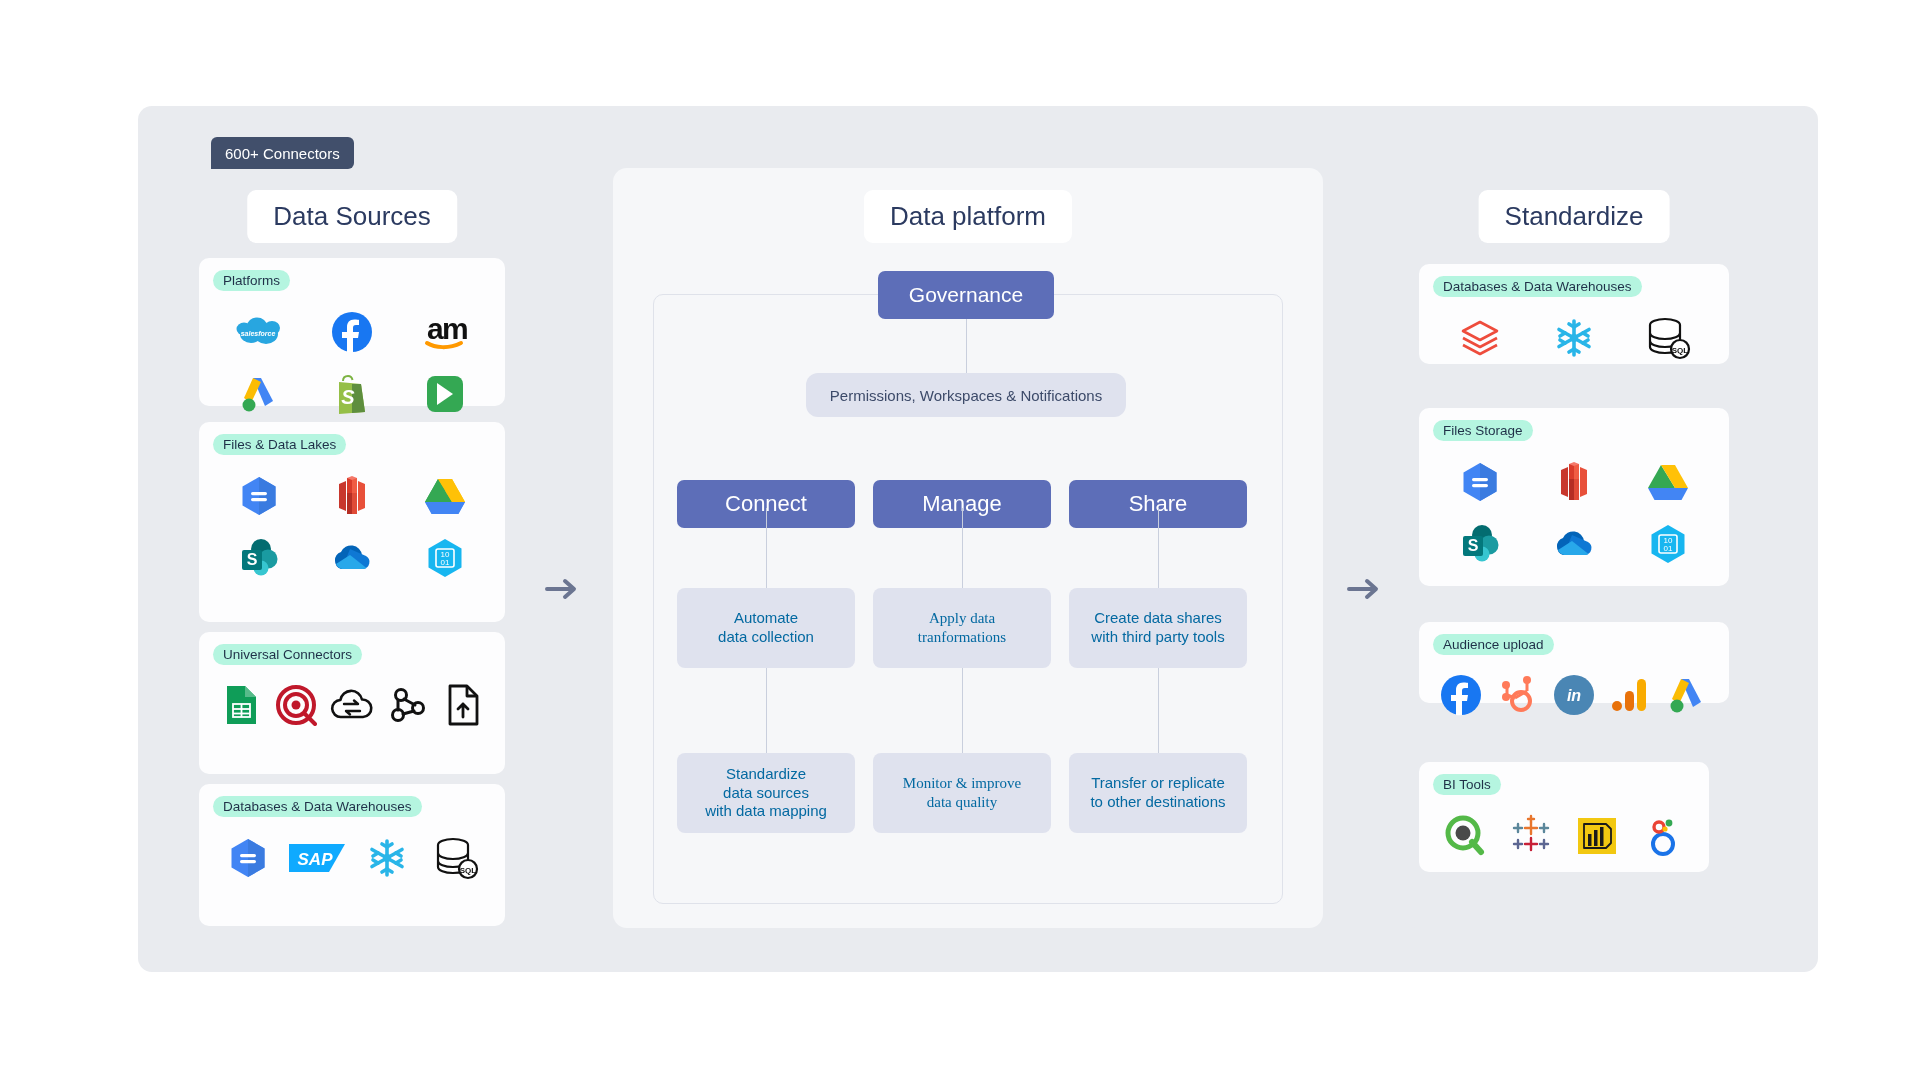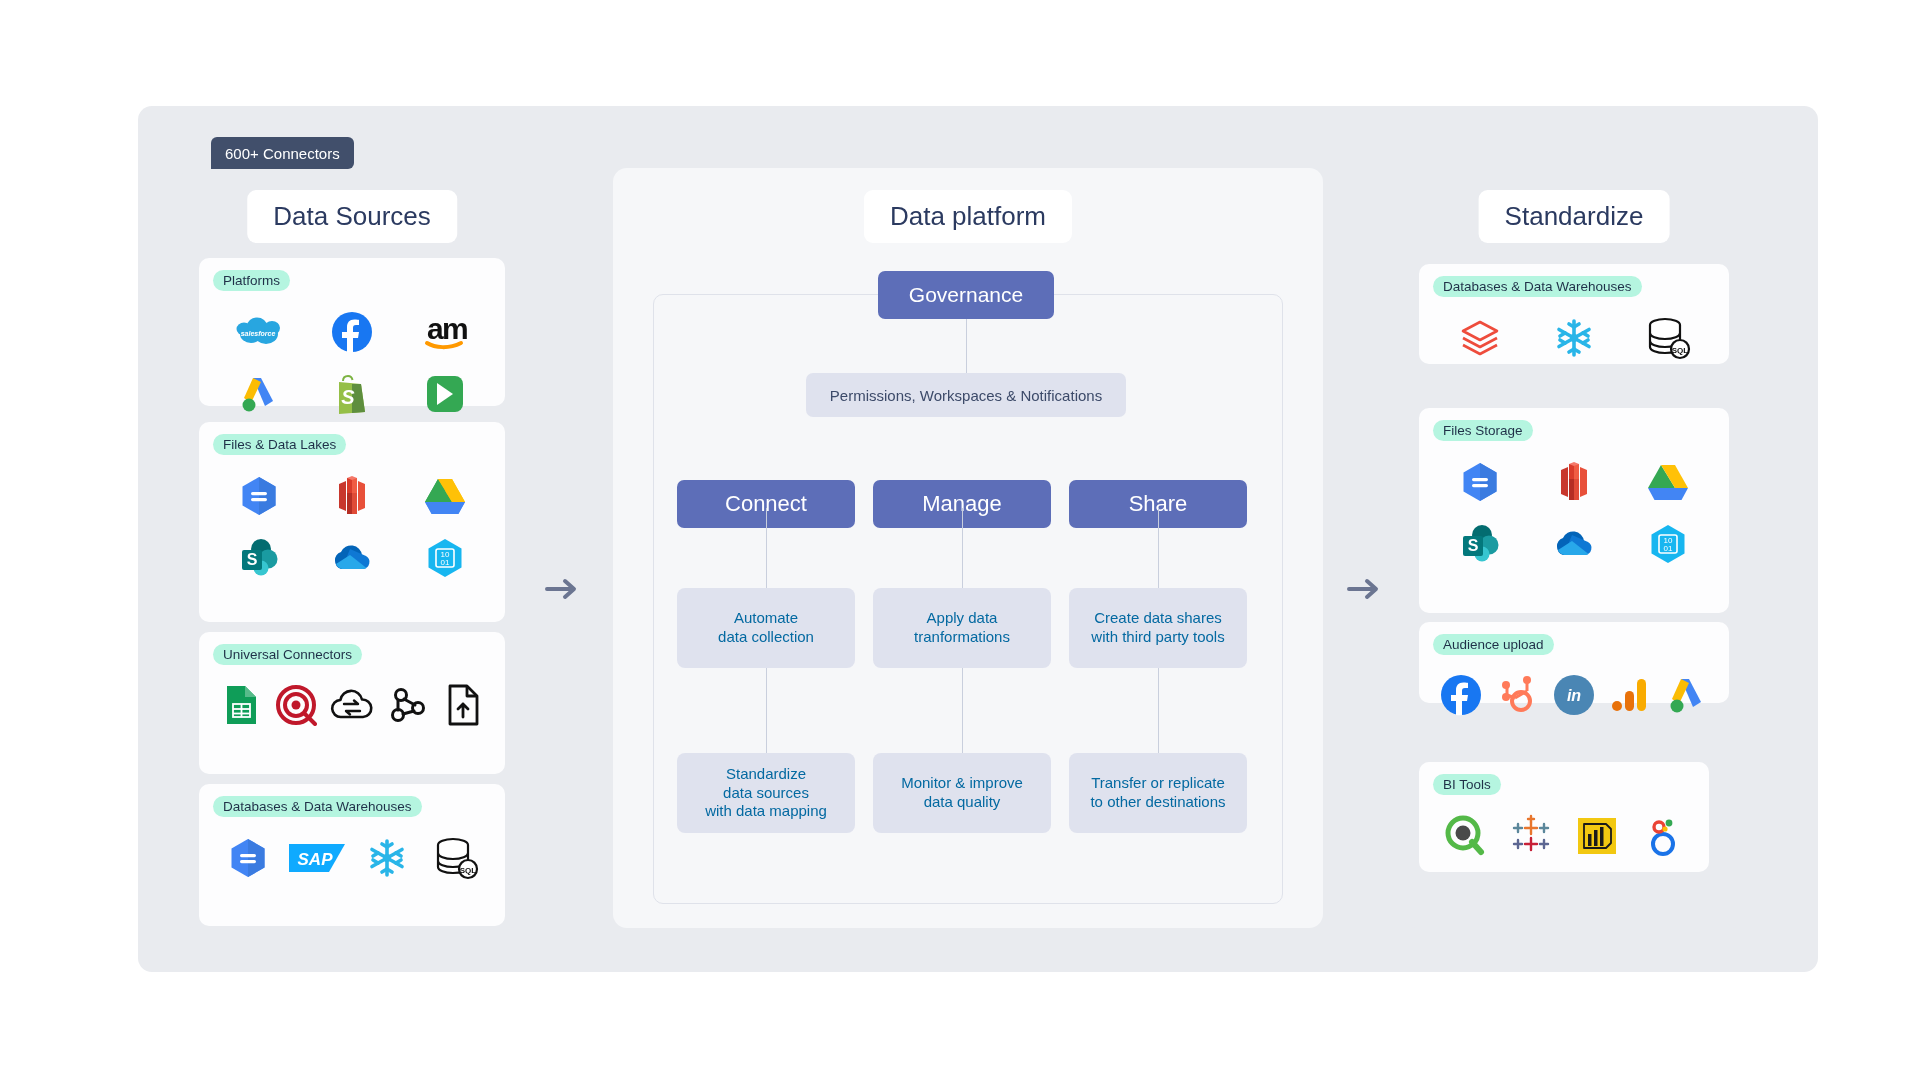--- a/index.html
+++ b/index.html
@@ -120,21 +120,21 @@
     white-space: nowrap;
   }
   .perm-box {
     position: absolute;
     left: 806px; top: 373px;
     width: 320px; height: 44px;
     background: #dfe2ee;
     color: #3c4a69;
     font-size: 15px;
     display: flex; align-items: center; justify-content: center;
-    border-radius: 7px;
+    border-radius: 12px;
     white-space: nowrap;
   }
   .pillar {
     position: absolute;
     top: 460px;
     width: 178px; height: 48px;
     background: #5d6eb8;
     color: #ffffff;
     font-size: 22px;
     display: flex; align-items: center; justify-content: center;
@@ -154,21 +154,21 @@
     font-size: 15px;
     line-height: 1.26;
     text-align: center;
     border-radius: 8px;
     display: flex; align-items: center; justify-content: center;
     padding: 6px;
   }
   .step-r1 { top: 588px; height: 80px; }
   .step-r2 { top: 753px; height: 80px; }
   .s0 { left: 677px; }
-  .s1 { left: 873px; }
+  .s1 { left: 873px; font-family: Liberation Serif, serif; }
   .s2 { left: 1069px; }
 
   .vline {
     position: absolute;
     width: 1px;
     background: #c9cfdd;
   }
   .vl-gov  { left: 966px;  top: 319px; height: 54px; }
   .vl-a0 { left: 766px;  top: 508px; height: 80px; }
   .vl-a1 { left: 962px;  top: 508px; height: 80px; }
@@ -484,21 +484,21 @@
             <ellipse cx="20" cy="9" rx="15" ry="6" fill="#fff" stroke="#111" stroke-width="2.2"></ellipse>
             <path d="M5 9v22c0 3.3 6.7 6 15 6s15-2.7 15-6V9" fill="#fff" stroke="#111" stroke-width="2.2"></path>
             <path d="M5 17c0 3.3 6.7 6 15 6s15-2.7 15-6M5 25c0 3.3 6.7 6 15 6s15-2.7 15-6" fill="none" stroke="#111" stroke-width="2.2"></path>
             <circle cx="35" cy="33" r="9" fill="#fff" stroke="#111" stroke-width="2.2"></circle>
             <text x="35" y="37" font-family="Liberation Sans, sans-serif" font-size="8" font-weight="bold" fill="#111" text-anchor="middle">SQL</text>
           </svg>
       </div>
     </div>
   </div>
 
-  <div class="group-card" style="left:16px; top:240px; width:310px; height:205px;">
+  <div class="group-card" style="left:16px; top:240px; width:310px; height:178px;">
     <span class="group-badge">Files Storage</span>
     <div class="icon-grid">
       <div class="icon-cell">
         <svg width="44" height="44" viewBox="0 0 44 44">
             <path d="M22 3l16.5 9.5v19L22 41 5.5 31.5v-19z" fill="#4285F4"></path>
             <path d="M22 3l16.5 9.5v19L22 41z" fill="#3A7BE0"></path>
             <rect x="14" y="18" width="16" height="3.2" rx="1.6" fill="#fff"></rect>
             <rect x="14" y="24" width="16" height="3.2" rx="1.6" fill="#fff"></rect>
           </svg>
       </div>

